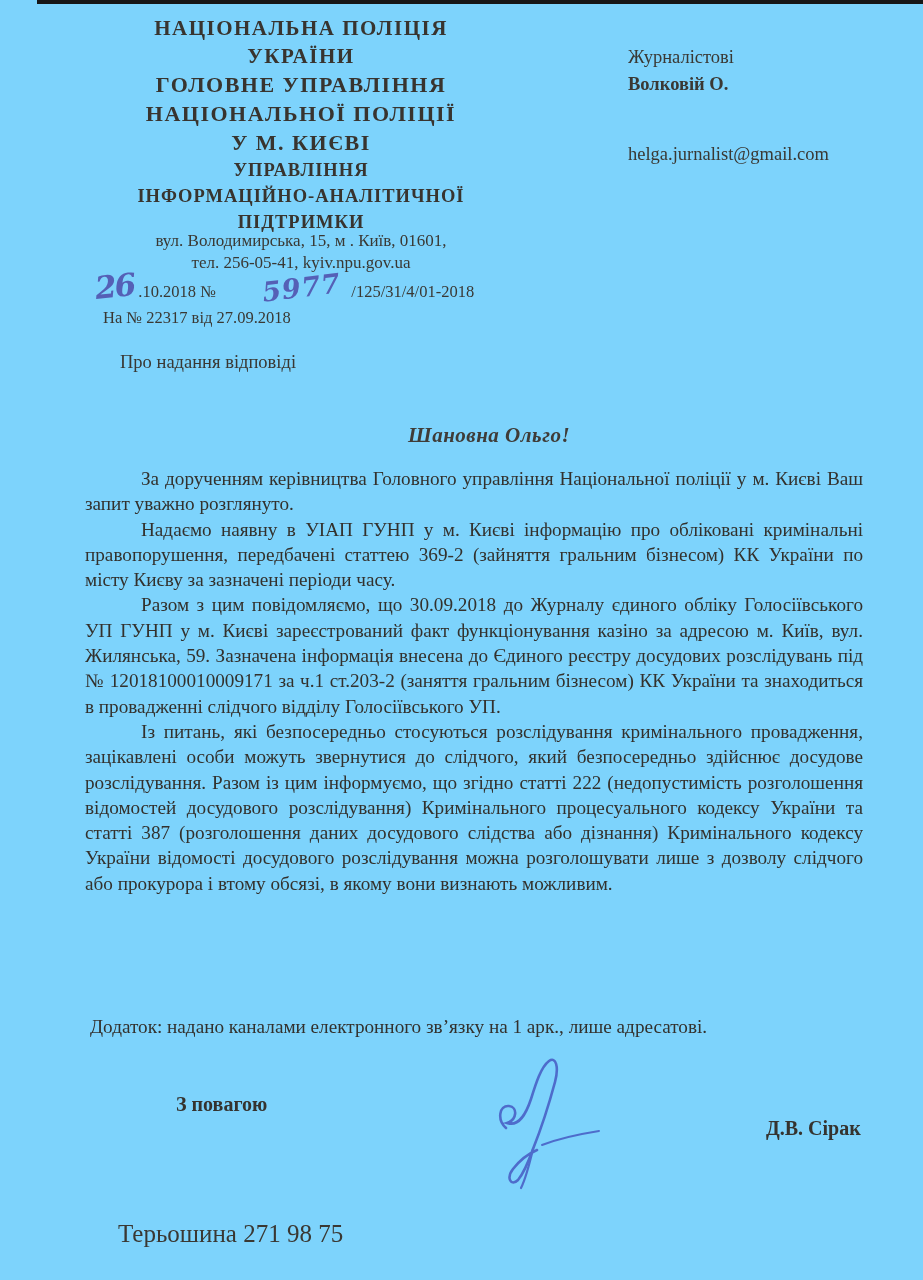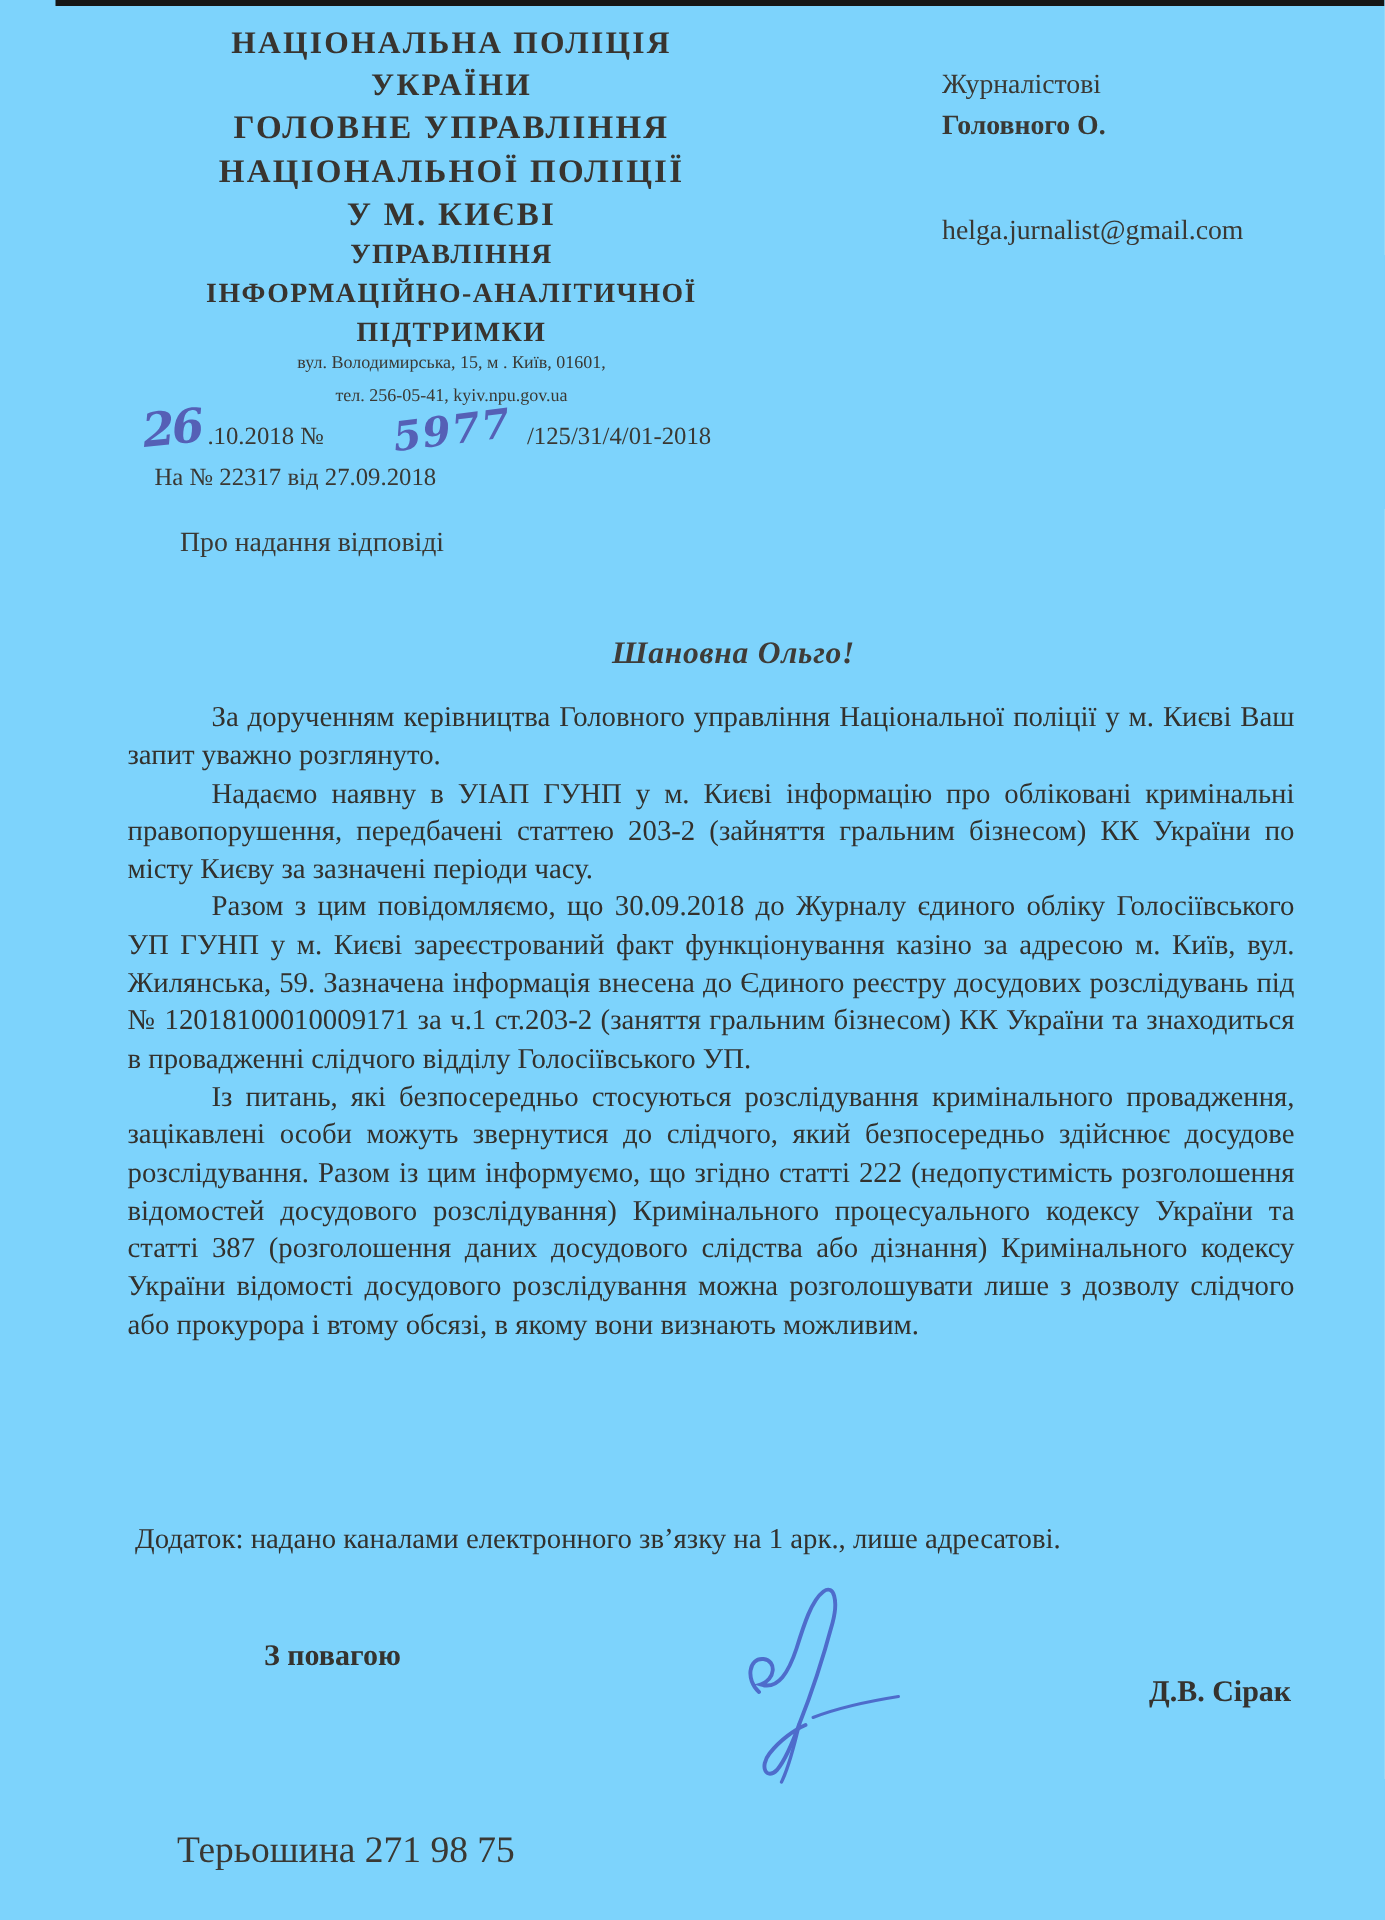--- a/index.html
+++ b/index.html
@@ -29,21 +29,21 @@
   
   .letterhead{
     position:absolute;left:95px;top:14px;width:412px;
     text-align:center;font-weight:bold;color:#38342f;
   }
   .lh-line{letter-spacing:1.5px;line-height:28px;font-size:21px;}
   .lh-line.big{font-size:22px;line-height:29px;}
   .lh-line.small{font-size:18.5px;line-height:26px;letter-spacing:1px;}
   .lh-address{
     position:absolute;left:95px;top:230px;width:412px;
-    text-align:center;font-size:12px;line-height:22px;color:#3a3833;
+    text-align:center;font-size:17px;line-height:22px;color:#3a3833;
   }
   .ref-block{
     position:absolute;left:95px;top:276px;width:420px;
     font-size:16.5px;color:#3a3833;
   }
   .date-line{position:relative;height:30px;white-space:nowrap;}
   .handwriting{
     color:#5560b6;
     font-family:"DejaVu Serif",serif;
     font-style:italic;
@@ -137,30 +137,30 @@
       <span class="handwriting hw-day">26</span>
       <span class="date-printed">.10.2018  №</span>
       <span class="handwriting hw-number">5977</span>
       <span class="date-printed">/125/31/4/01-2018</span>
     </div>
     <div class="ref-line">На № 22317  від  27.09.2018</div>
   </div>
 
   <div class="recipient">
     <div>Журналістові</div>
-    <div class="bold">Головного О.</div>
+    <div class="bold">Волковій О.</div>
   </div>
   <div class="recipient-email">helga.jurnalist@gmail.com</div>
 
   <div class="subject">Про надання відповіді</div>
   <div class="salutation">Шановна Ольго!</div>
 
   <div class="body-text">
     <p>За дорученням керівництва Головного управління Національної поліції у м. Києві  Ваш запит  уважно розглянуто.</p>
-    <p>Надаємо наявну в УІАП ГУНП у м. Києві інформацію про обліковані кримінальні правопорушення, передбачені статтею 203-2 (зайняття гральним бізнесом) КК України по місту Києву за зазначені періоди часу.</p>
+    <p>Надаємо наявну в УІАП ГУНП у м. Києві інформацію про обліковані кримінальні правопорушення, передбачені статтею 369-2 (зайняття гральним бізнесом) КК України по місту Києву за зазначені періоди часу.</p>
     <p>Разом з цим повідомляємо, що 30.09.2018 до Журналу єдиного обліку Голосіївського УП ГУНП у м. Києві зареєстрований факт функціонування казіно за адресою м. Київ, вул. Жилянська, 59. Зазначена інформація внесена до Єдиного реєстру досудових розслідувань під № 12018100010009171 за ч.1 ст.203-2 (заняття гральним бізнесом) КК України та знаходиться в провадженні слідчого відділу Голосіївського УП.</p>
     <p>Із питань, які безпосередньо стосуються розслідування кримінального провадження, зацікавлені особи можуть звернутися  до слідчого, який безпосередньо здійснює досудове розслідування. Разом із цим інформуємо, що згідно статті 222 (недопустимість розголошення відомостей досудового розслідування) Кримінального процесуального кодексу України та статті 387 (розголошення даних досудового слідства або дізнання) Кримінального кодексу України відомості досудового розслідування можна розголошувати лише з дозволу слідчого або прокурора і втому обсязі, в якому вони визнають можливим.</p>
   </div>
 
   <div class="attachment">Додаток: надано каналами електронного зв’язку на 1 арк., лише  адресатові.</div>
 
   <div class="closing">
     <div class="line1">З повагою</div>
   </div>
 

